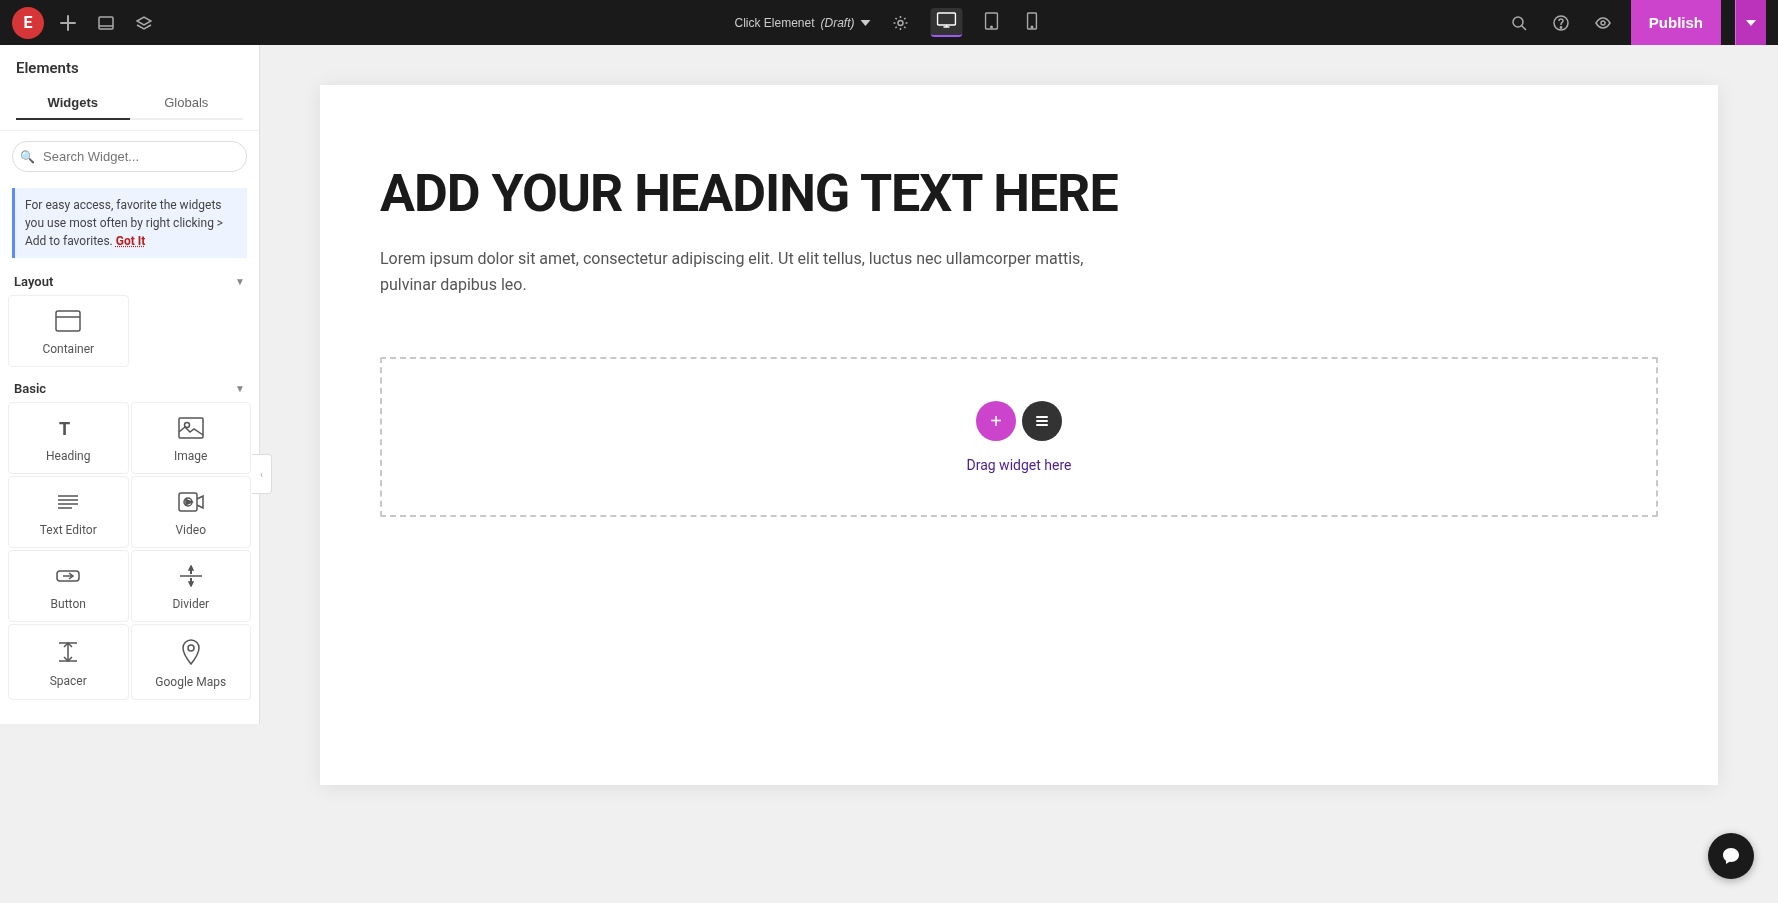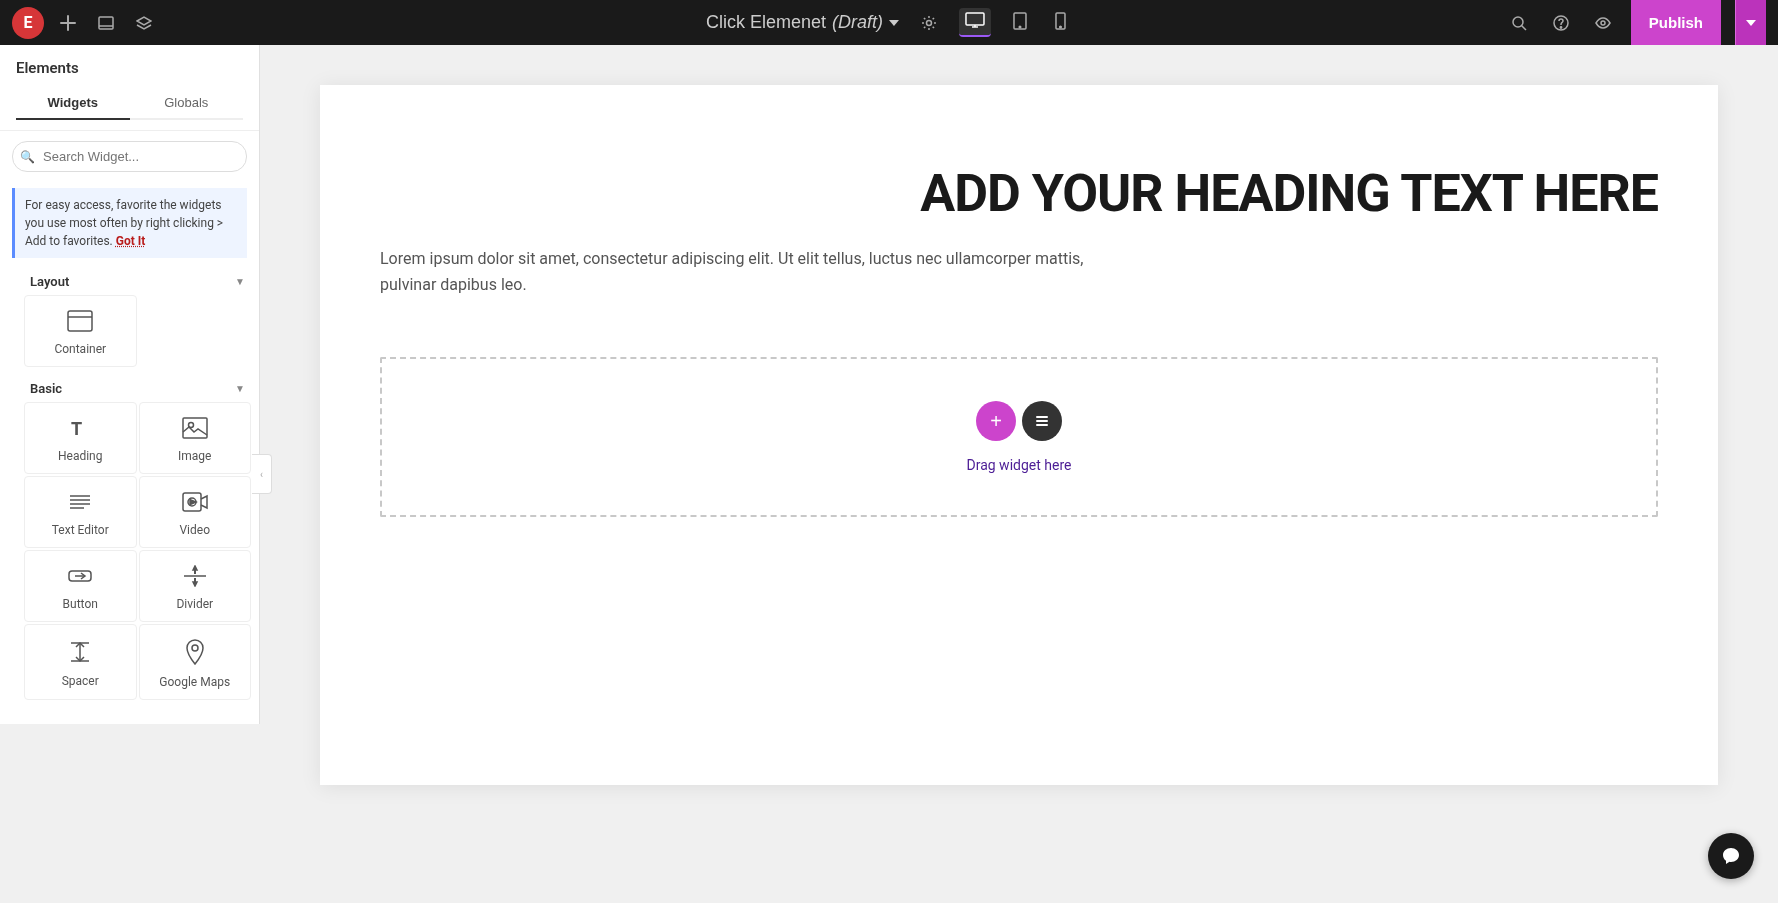--- a/index.html
+++ b/index.html
@@ -28,21 +28,21 @@
       color: white; font-size: 16px; font-weight: bold;
     }
     .top-bar-icon-btn {
       background: none; border: none; cursor: pointer;
       color: #aaa; display: flex; align-items: center; justify-content: center;
       width: 28px; height: 28px; border-radius: 4px;
     }
 
     .page-title-btn {
       background: none; border: none; color: #ccc; cursor: pointer;
-      display: flex; align-items: center; gap: 6px; font-size: 18px;
+      display: flex; align-items: center; gap: 6px; font-size: 12px;
     }
     .page-title-btn .draft { font-style: italic; }
     .settings-btn {
       background: none; border: none; color: #aaa; cursor: pointer;
       width: 28px; height: 28px; display: flex; align-items: center; justify-content: center;
     }
 
     .device-btn {
       background: none; border: none; color: #aaa; cursor: pointer;
       padding: 4px 6px; border-radius: 4px;
@@ -117,21 +117,20 @@
       font-size: 12px;
       color: #444;
       line-height: 1.5;
     }
     .tip-box a { color: #b91c1c; text-decoration: underline dotted; cursor: pointer; font-weight: bold; }
 
     .sidebar-scroll {
       flex: 1;
       overflow-y: auto;
       padding-bottom: 20px;
-      margin-left: 16px;
     }
 
     .section-title {
       display: flex; align-items: center; justify-content: space-between;
       padding: 10px 14px 6px;
       font-size: 13px; font-weight: 600; color: #333; cursor: pointer;
     }
     .section-title .chevron { font-size: 10px; color: #888; }
 
     .widgets-grid {
@@ -184,21 +183,20 @@
       padding: 80px 60px 60px;
     }
 
     .heading-text {
       font-size: 52px;
       font-weight: 700;
       color: #1a1a1a;
       letter-spacing: -1px;
       margin-bottom: 24px;
       line-height: 1.1;
-      text-align: right;
     }
 
     .body-text {
       font-size: 16px;
       color: #555;
       line-height: 1.6;
       max-width: 740px;
     }
 
     .drop-zone {

